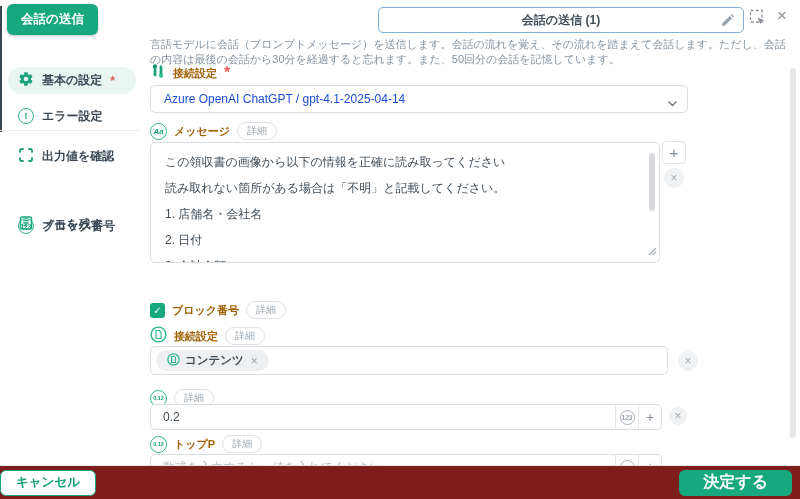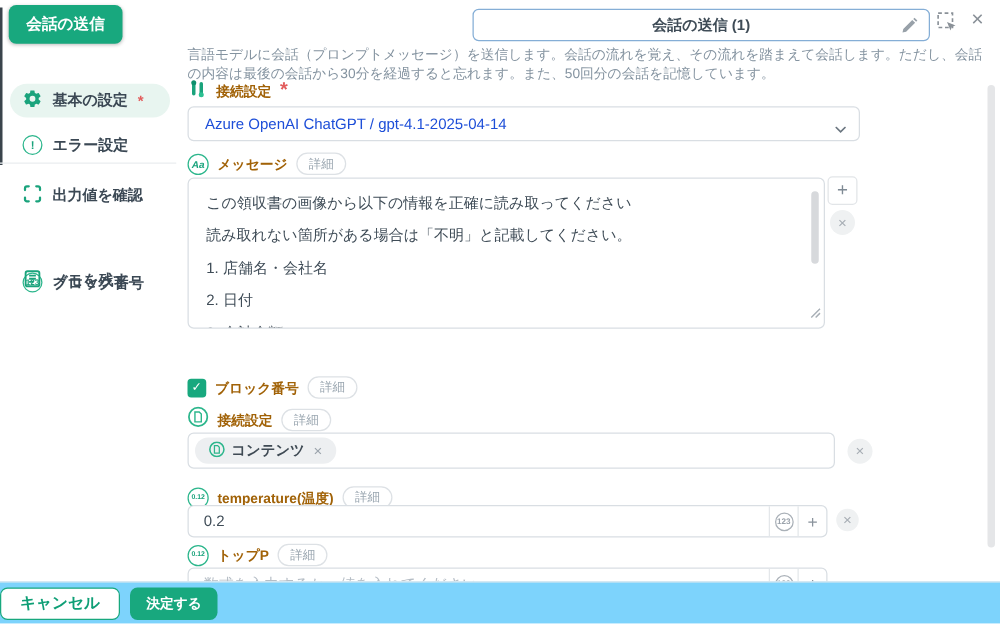--- a/index.html
+++ b/index.html
@@ -75,27 +75,27 @@
   .num-input { top:404px; width:512px; height:26px; padding:0;justify-content:flex-end; }
   .num-input .num-value { flex:1; padding:0 12px; }
   .num-input .ph { flex:1; padding:0 12px; color:#b6bec6; }
   .cell { width:23px; height:100%; border-left:1px solid #e4e7ea; display:flex; align-items:center;
     justify-content:center; color:#8a939c; font-size:14px; cursor:pointer; }
   .topp-input { top:454px; width:512px; height:26px; padding:0; }
 
   .content-scrollbar { position:absolute; left:790px; top:68px; width:6px; height:370px; background:#e5e6e8;
     border-radius:3px; cursor:pointer; }
 
-  footer { position:absolute; left:0; top:465px; width:800px; height:34px; background:#7dd3fc;
-    border-top:1px solid #e8ebee; display:flex; align-items:center; justify-content:flex-start; gap:8px;
+  footer { position:absolute; left:0; top:465px; width:800px; height:34px; background:#7f1d1d;
+    border-top:1px solid #e8ebee; display:flex; align-items:center; justify-content:space-between; gap:8px;
     padding-right:8px; z-index:5; }
   .btn-cancel { height:26px; padding:0 15px; background:#fff; border:1px solid #18a87e; border-radius:6px;
     color:#0f9f76; font-size:12.5px; font-weight:700; cursor:pointer; font-family:inherit; }
-  .btn-submit { height:26px; padding:0 13px; background:#18a87e; border:none; border-radius:6px;
-    color:#fff; font-size:11px; font-weight:700; cursor:pointer; font-family:inherit; }
+  .btn-submit { height:26px; padding:0 24px; background:#18a87e; border:none; border-radius:6px;
+    color:#fff; font-size:16px; font-weight:700; cursor:pointer; font-family:inherit; }
 </style>
 </head>
 <body>
 
 <div class="modal">
   <div class="edge-sliver"></div>
 
   <div class="block-tab">会話の送信</div>
 
   <div class="title-input">
@@ -231,21 +231,20 @@
           </svg>
       </span>
       <span>コンテンツ</span>
       <span class="chip-x">×</span>
     </span>
   </div>
   <button class="circ-btn" style="left:678px; top:351px;">×</button>
 
   <div class="label-row" style="top:388px;">
     <span class="circle-ic ic17" style="font-size:5.5px;">0.12</span>
-    <span class="flabel">temperature(温度)</span>
     <span class="badge">詳細</span>
   </div>
   <div class="text-input num-input">
     <span class="num-value">0.2</span>
     <span class="cell">
       <span class="gray-circ">123</span>
     </span>
     <span class="cell">+</span>
   </div>
   <button class="circ-btn" style="left:669px; top:407px; width:18px; height:18px;">×</button>

